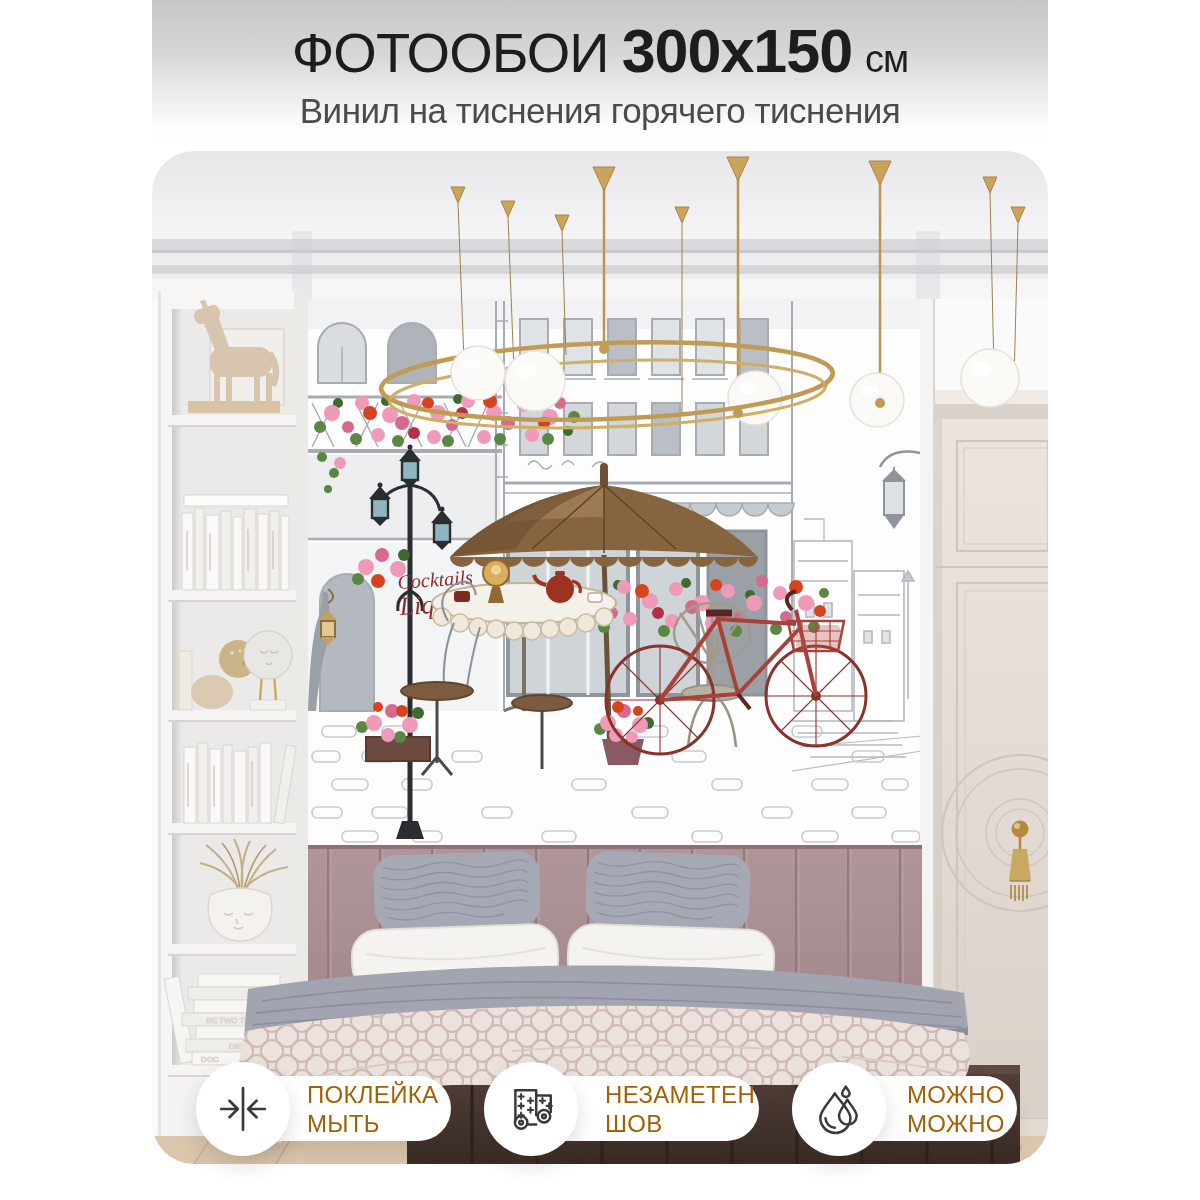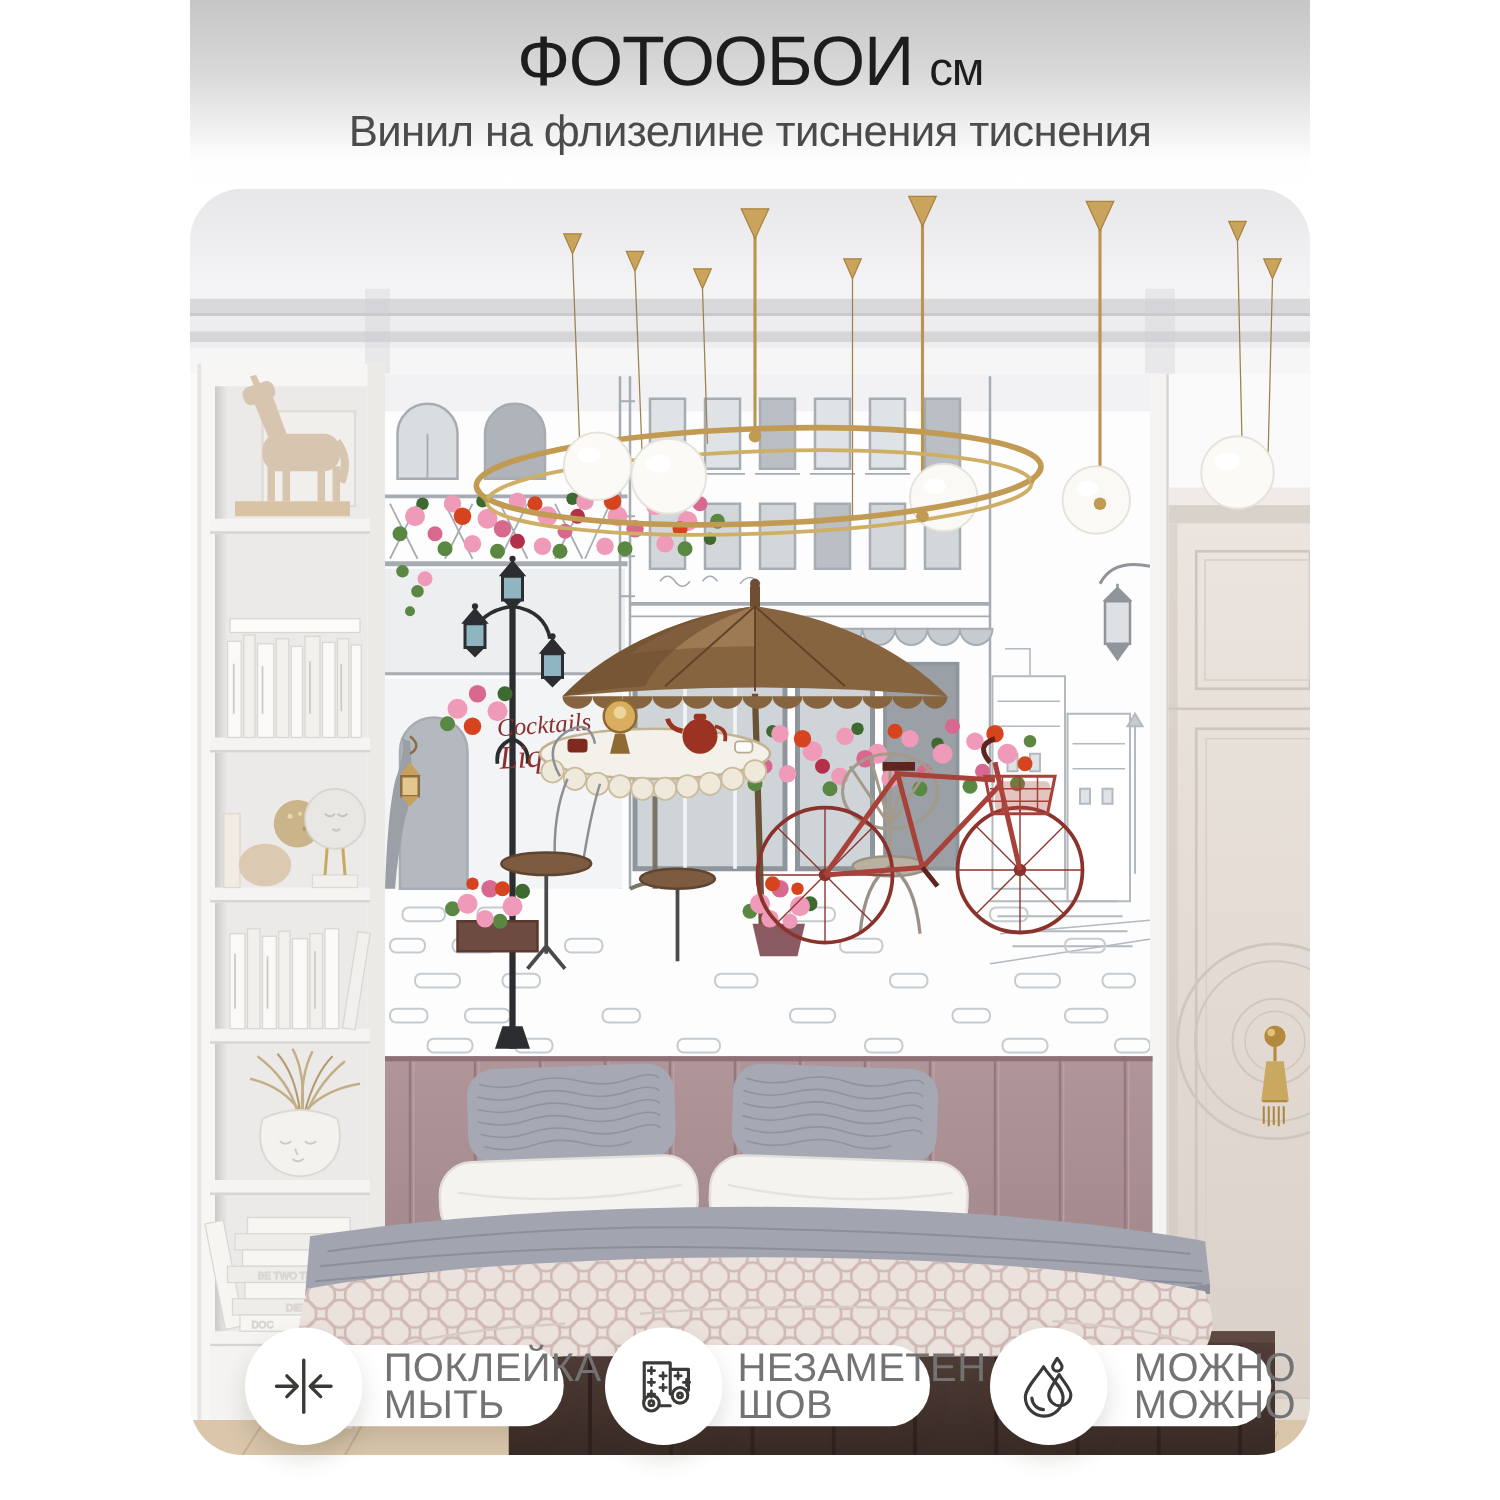--- a/index.html
+++ b/index.html
@@ -18,37 +18,38 @@
   .photo{position:absolute;left:152px;top:151px;width:896px;height:1013px;margin:0;
         border-radius:42px;overflow:hidden;background:#f6f5f4;}
   .photo svg{display:block;}
   
   .badge{position:absolute;top:1062px;height:96px;}
   .badge .pill{position:absolute;top:14px;height:65px;background:#fff;box-sizing:border-box;
         border-radius:0 33px 33px 0;box-shadow:0 10px 18px rgba(70,55,45,.13);
         display:flex;align-items:center;padding-left:64px;}
   .badge .circ{position:absolute;left:0;top:0;width:94px;height:94px;border-radius:50%;background:#fff;
         box-shadow:0 10px 20px rgba(70,55,45,.16);display:flex;align-items:center;justify-content:center;}
-  .badge .txt{display:flex;flex-direction:column;font-size:32px;line-height:29px;color:#737373;letter-spacing:.3px;}
+  .badge .txt{display:flex;flex-direction:column;font-size:24px;line-height:29px;color:#a16207;letter-spacing:.3px;}
   .b1{left:196px}.b1 .pill{left:47px;width:208px}
-  .b2{left:484px}.b2 .pill{left:42px;width:218px}
+  .b2{left:484px}.b2 .pill{left:57px;width:218px}
   .b3{left:792px}.b3 .pill{left:57px;width:168px;padding-left:58px}
   .badge .icon{width:52px;height:52px;}
 </style>
 </head>
 <body>
 
 <div class="page">
 
   <header class="header-band">
     <div class="title">
       <span>ФОТООБОИ</span>
+      <span class="size">300х150</span>
       <span class="unit">см</span>
     </div>
-    <div class="subtitle">Винил на флизелине тиснения тиснения</div>
+    <div class="subtitle">Винил на тиснения горячего тиснения</div>
   </header>
 
   <figure class="photo">
     <svg width="896" height="1013" viewBox="0 0 896 1013">
       <defs>
         <linearGradient id="ceilG" x1="0" y1="0" x2="0" y2="1">
           <stop offset="0" stop-color="#e7e7ea"></stop>
             <stop offset="1" stop-color="#f4f4f6"></stop>
         </linearGradient>
         <linearGradient id="wardG" x1="0" y1="0" x2="0" y2="1">

